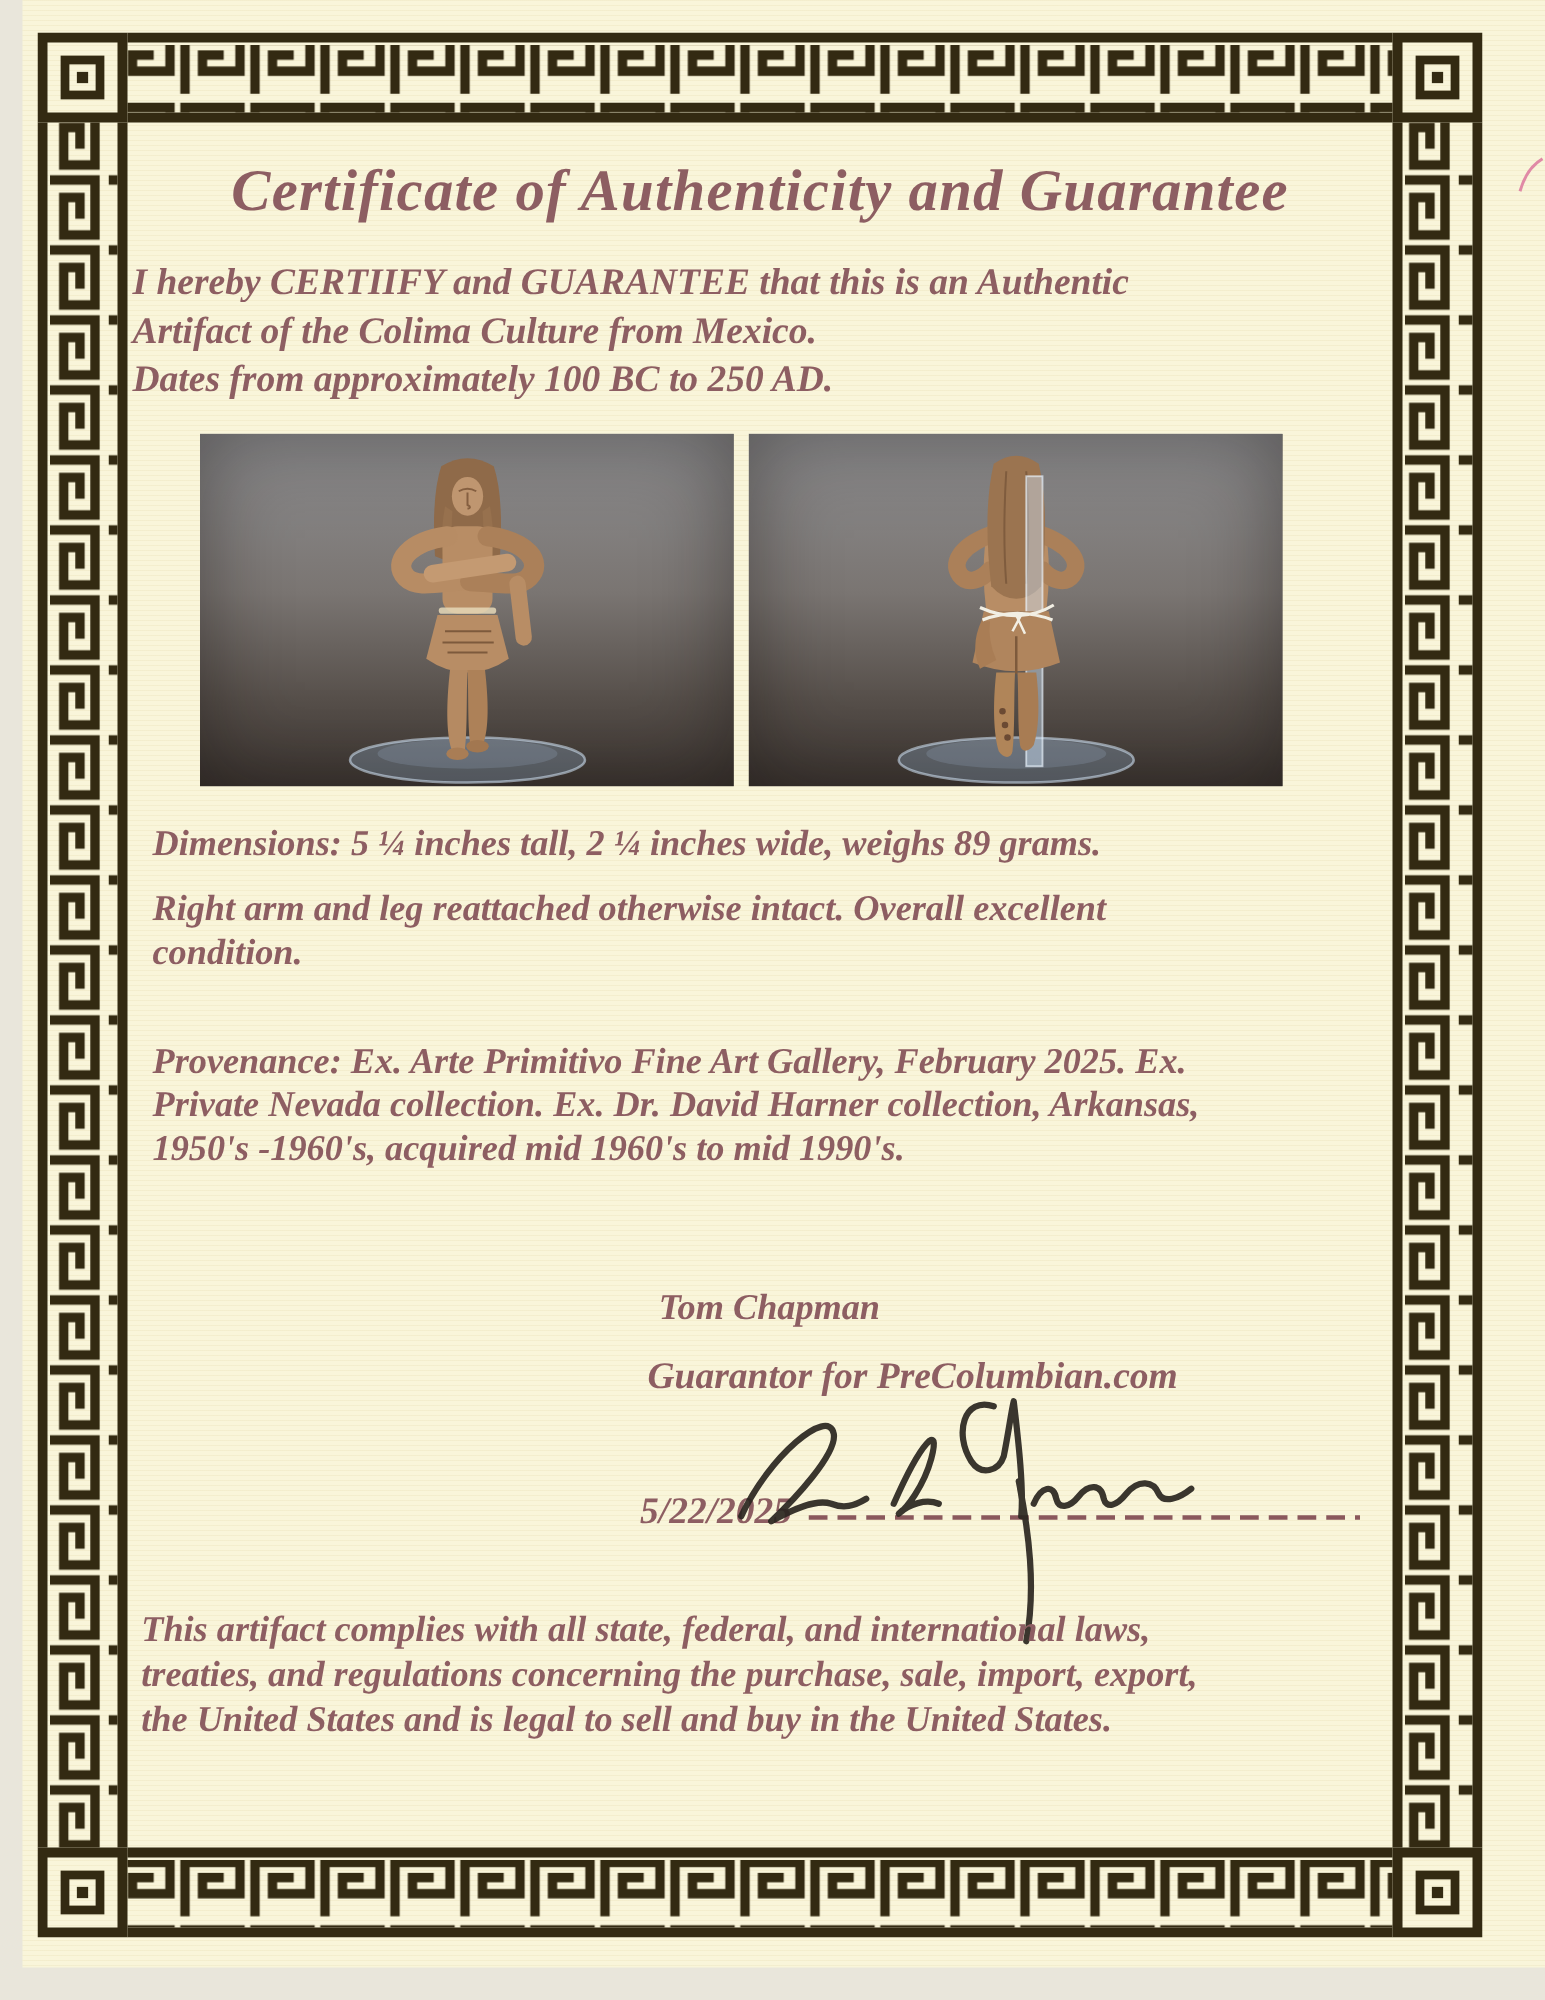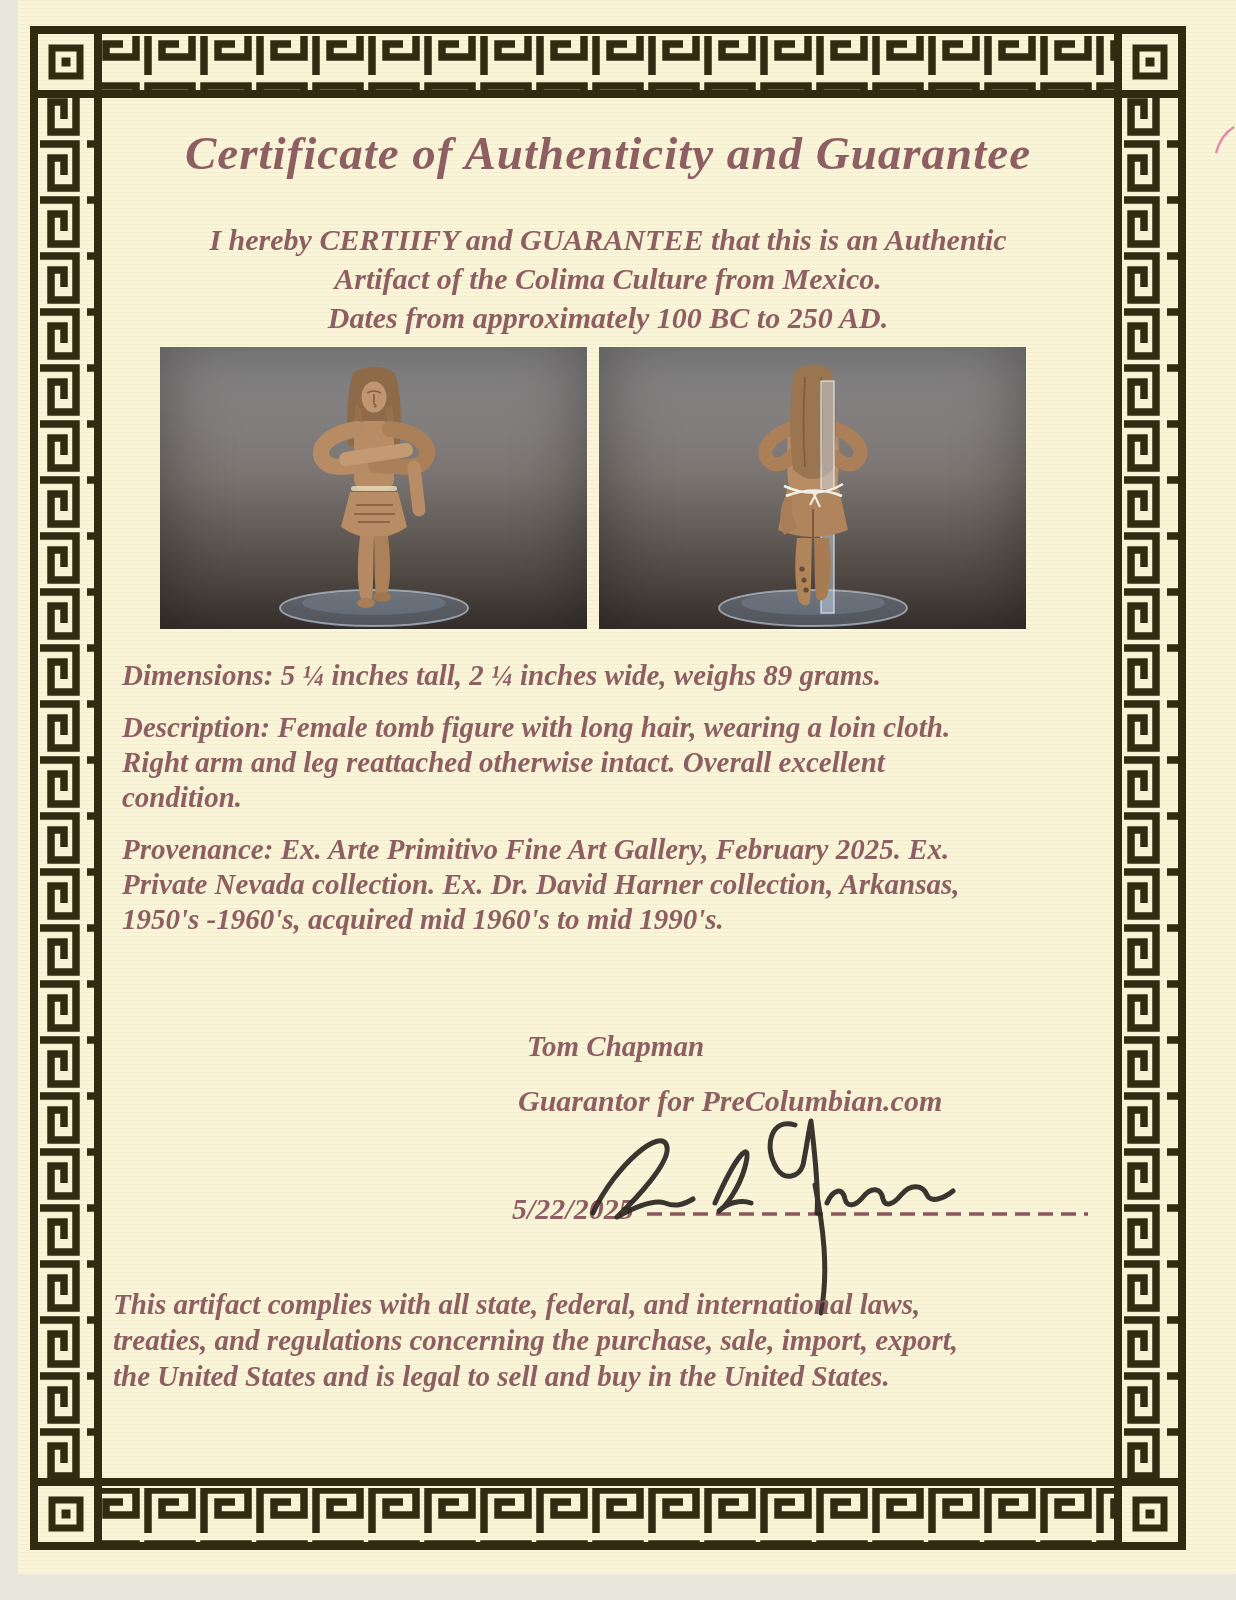--- a/index.html
+++ b/index.html
@@ -17,21 +17,21 @@
       #f9f5da;
   }
   .frame{position:absolute;left:30px;top:26px;width:1156px;height:1524px;}
   .mauve{color:#8d5e62;font-style:italic;}
   .abs{position:absolute;}
   .title{
     left:106px;top:126px;width:1004px;text-align:center;
     font-size:47px;font-weight:700;letter-spacing:1px;
   }
   .certify{
-    left:106px;top:220px;width:1004px;text-align:center;
+    left:106px;top:206px;width:1004px;text-align:left;
     font-size:30px;font-weight:700;line-height:39px;
   }
   .photos{left:160px;top:347px;width:870px;height:282px;display:flex;gap:12px;}
   .photo{
     width:427px;height:282px;position:relative;overflow:hidden;
     background:linear-gradient(180deg,#8e8e90 0%,#7a7572 45%,#57504b 75%,#3e3733 100%);
     box-shadow:inset 0 0 70px rgba(18,14,11,0.45);
   }
   .photo svg{position:absolute;left:0;top:0;}
   .bodytext{font-size:29px;font-weight:600;line-height:35px;}
@@ -154,24 +154,20 @@
       </svg>
     </div>
   </div>
 
   <div class="abs bodytext mauve dimensions">
     <span class="lbl">Dimensions:</span>
     <span>5 ¼ inches tall, 2 ¼ inches wide, weighs 89 grams.</span>
   </div>
 
   <div class="abs bodytext mauve description">
-    <div>
-      <span class="lbl">Description:</span>
-      <span>Female tomb figure with long hair, wearing a loin cloth.</span>
-    </div>
     <div>Right arm and leg reattached otherwise intact. Overall excellent</div>
     <div>condition.</div>
   </div>
 
   <div class="abs bodytext mauve provenance">
     <div>
       <span class="lbl">Provenance:</span>
       <span>Ex. Arte Primitivo Fine Art Gallery, February 2025. Ex.</span>
     </div>
     <div>Private Nevada collection. Ex. Dr. David Harner collection, Arkansas,</div>

